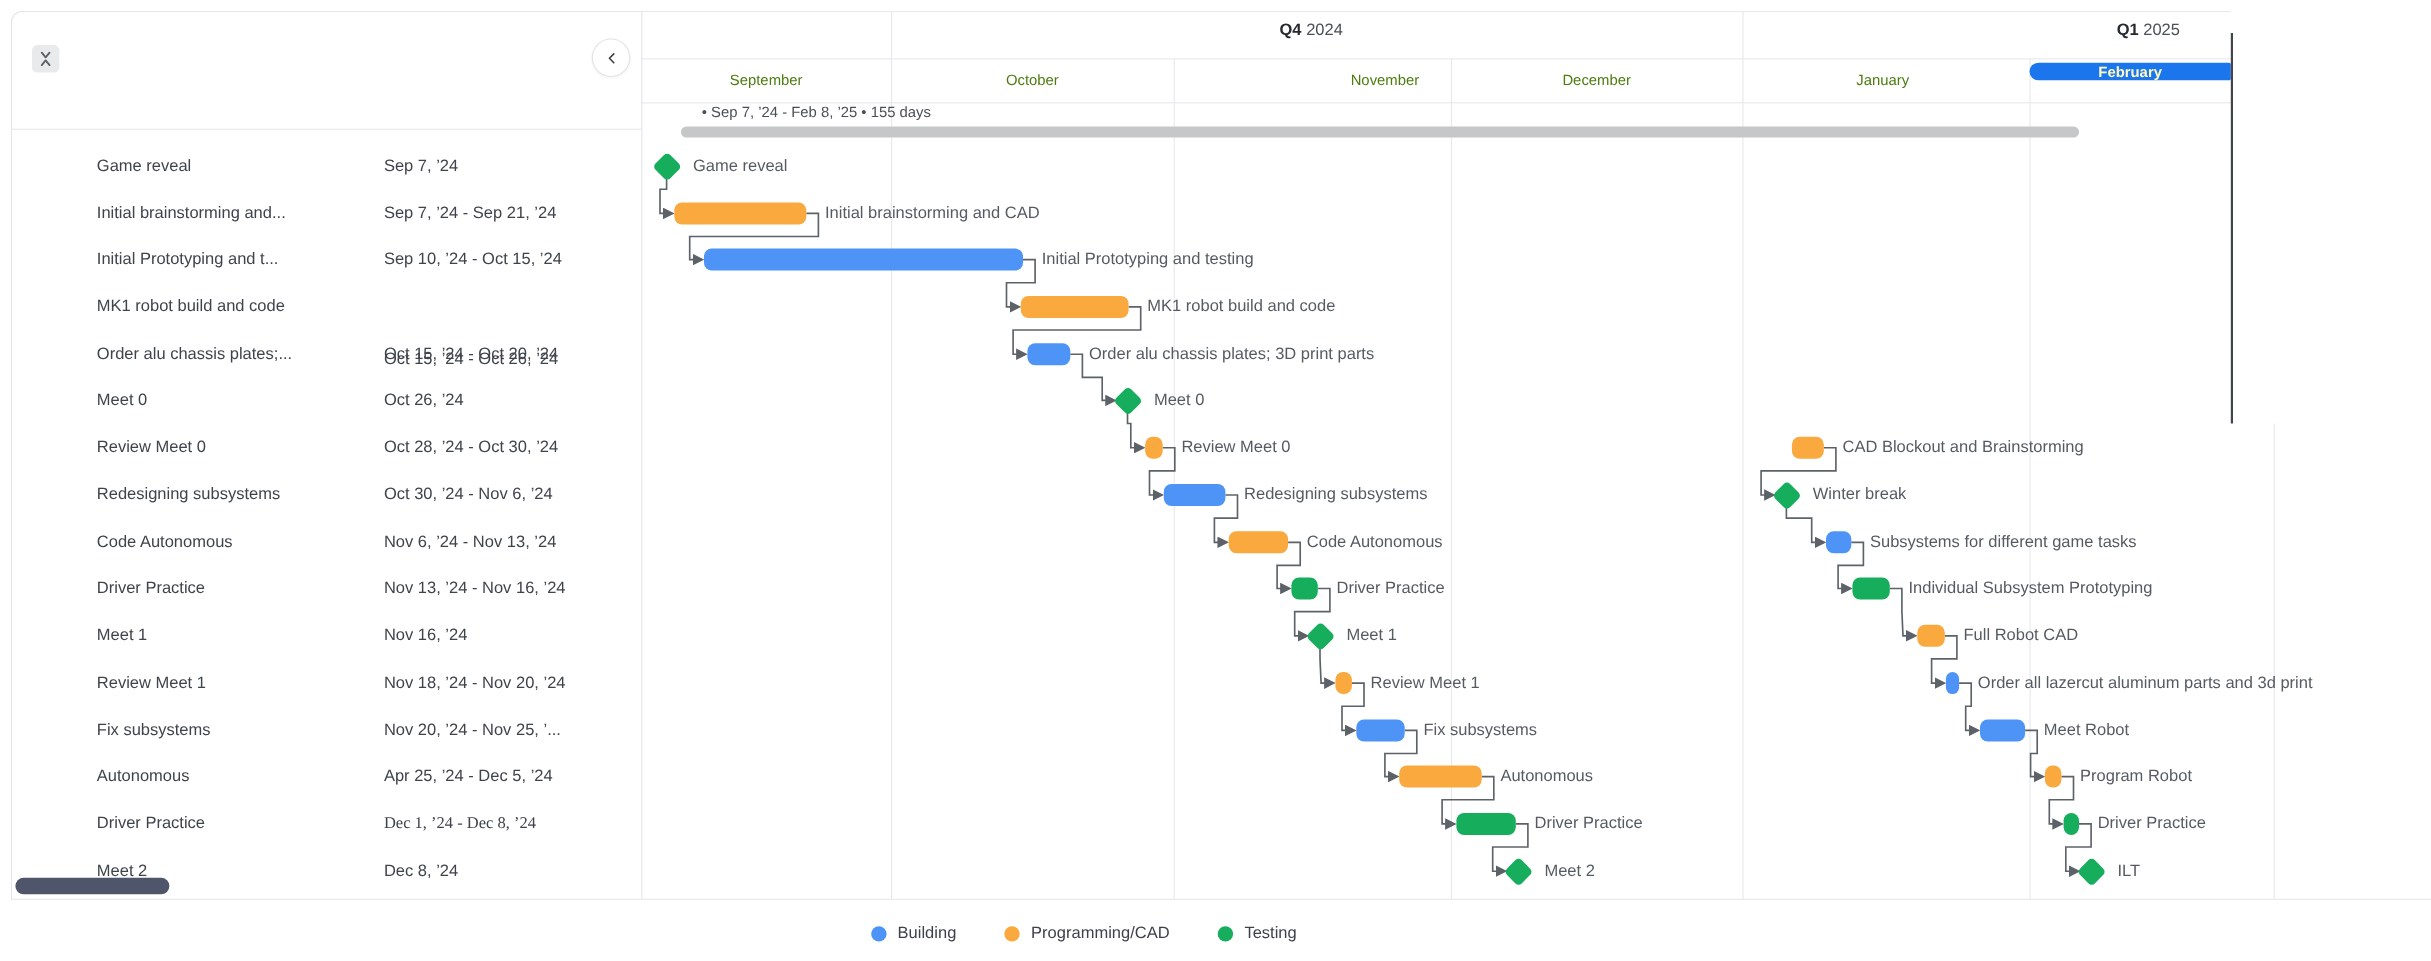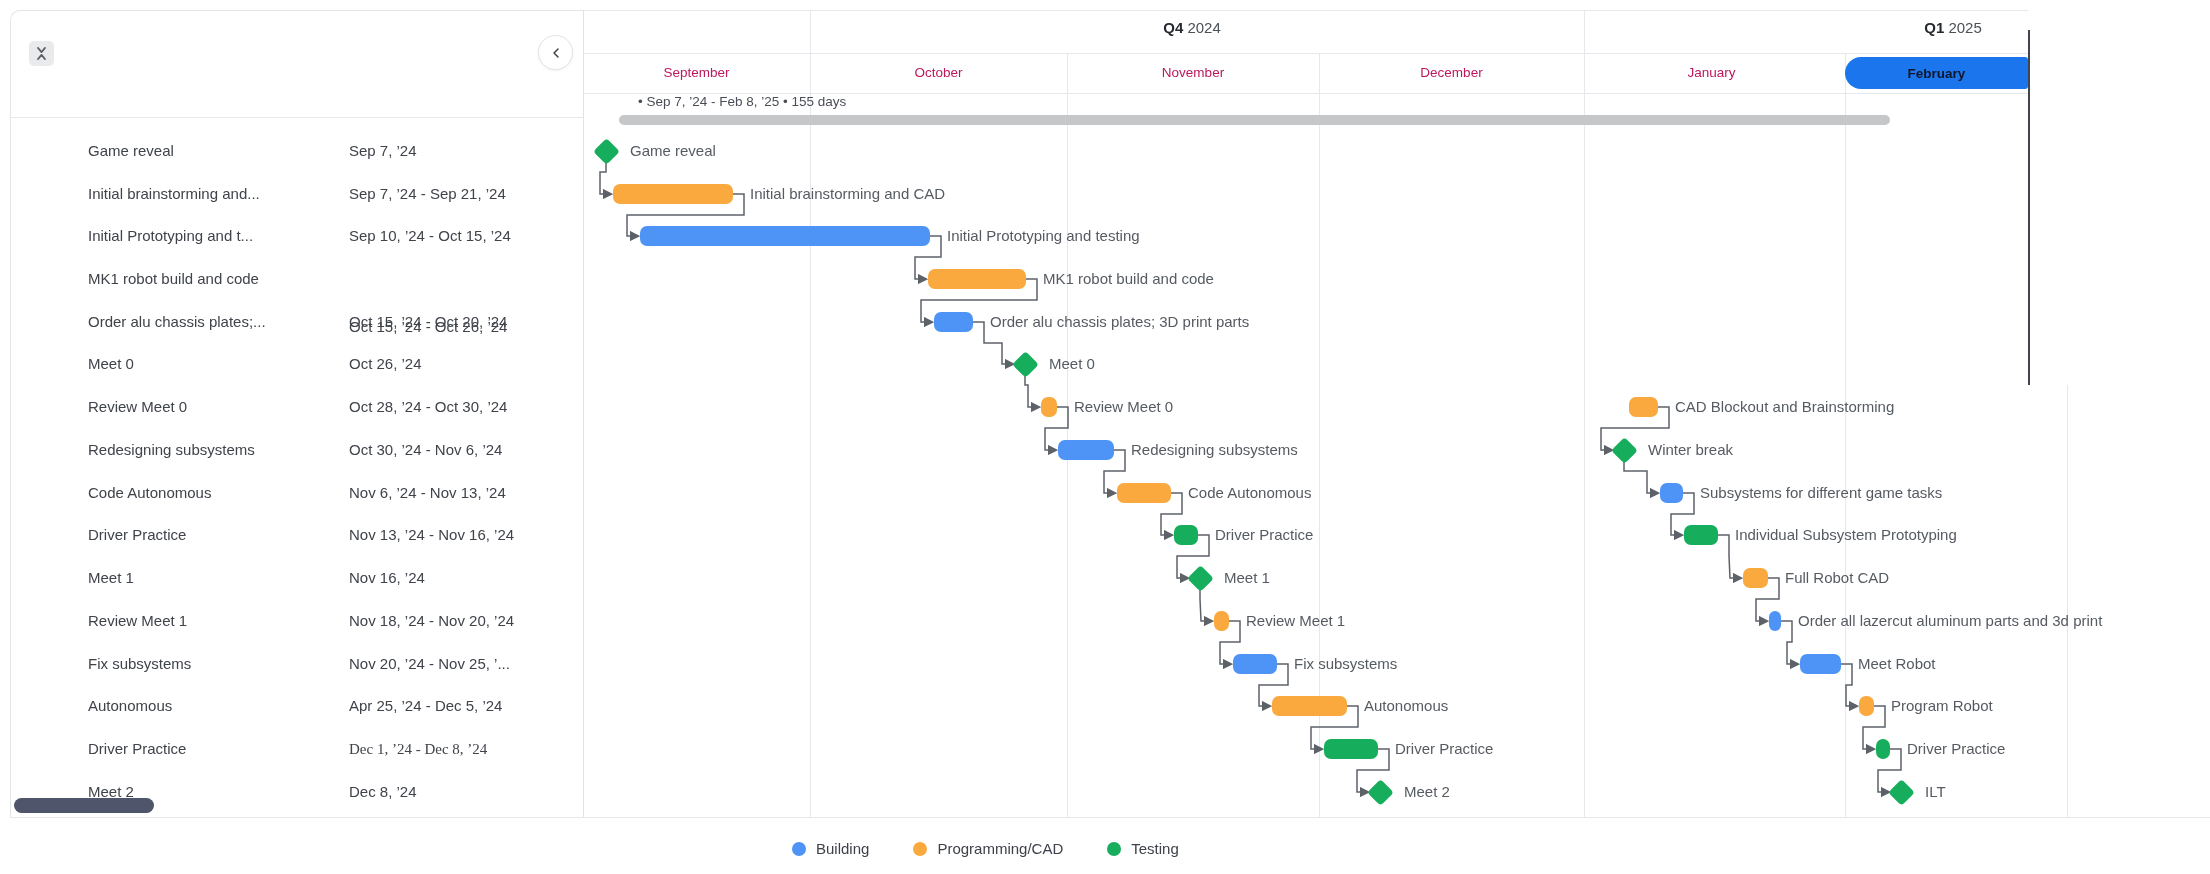--- a/index.html
+++ b/index.html
@@ -20,24 +20,24 @@
     display:flex;align-items:center;justify-content:center;cursor:pointer;z-index:9;}
 
   .table-name{position:absolute;left:78px;width:258px;font-size:15px;color:#3f434a;
     white-space:nowrap;overflow:hidden;line-height:22px;}
   .table-dates{position:absolute;left:339px;width:235px;font-size:15px;color:#3f434a;
     white-space:nowrap;line-height:22px;}
 
   .quarter-label{position:absolute;top:19px;font-size:15px;color:#33373e;white-space:nowrap;transform:translateX(-50%);}
   .quarter-label b{font-weight:bold;color:#26292f;}
   .quarter-label span{color:#4c5057;}
-  .month-label{position:absolute;top:62px;height:22px;line-height:22px;font-size:13.5px;color:#be185d;
+  .month-label{position:absolute;top:62px;height:22px;line-height:22px;font-size:13.5px;color:#4d7c0f;
     text-align:center;transform:translateX(-50%);}
-  .month-pill{position:absolute;top:57px;height:32px;border-radius:16px 3px 3px 16px;
-    display:flex;align-items:center;justify-content:center;color:#0f172a;font-size:13.5px;font-weight:bold;z-index:3;}
+  .month-pill{position:absolute;top:57px;height:16px;border-radius:16px 3px 3px 16px;
+    display:flex;align-items:center;justify-content:center;color:#fef9c3;font-size:13.5px;font-weight:bold;z-index:3;}
 
   .summary-text{position:absolute;left:638px;top:94px;font-size:13.5px;color:#4a4e56;white-space:nowrap;z-index:2;}
   .summary-bar{position:absolute;border-radius:5px;background:#c6c7c9;z-index:2;}
   .today-line{position:absolute;width:2px;background:#42454e;z-index:6;}
 
   .gantt-bar{position:absolute;height:20px;border-radius:7px;z-index:4;}
   .gantt-milestone{position:absolute;width:19px;height:19px;border-radius:4px;transform:rotate(45deg);z-index:4;}
   .gantt-label{position:absolute;height:20px;line-height:20px;font-size:15px;color:#565b62;white-space:nowrap;z-index:4;}
 
   #connector-svg{position:absolute;left:0;top:0;z-index:3;}
@@ -84,21 +84,21 @@
       <div class="vline " style="left: 1845px; top: 53px; height: 764px;"></div>
       <div class="vline " style="left: 810px; top: 10px; height: 43px;"></div>
       <div class="vline " style="left: 1584px; top: 10px; height: 43px;"></div>
       <div class="vline " style="left: 2067px; top: 385px; height: 432px;"></div>
     </div>
   <div id="header-layer">
       <div class="quarter-label" style="left: 1192px;"><b>Q4</b><span> 2024</span></div>
       <div class="quarter-label" style="left: 1953px;"><b>Q1</b><span> 2025</span></div>
       <div class="month-label" style="left: 696.5px;">September</div>
       <div class="month-label" style="left: 938.5px;">October</div>
-      <div class="month-label" style="left: 1193px;">November</div>
+      <div class="month-label" style="left: 1259px;">November</div>
       <div class="month-label" style="left: 1451.5px;">December</div>
       <div class="month-label" style="left: 1711.5px;">January</div>
       <div class="month-pill" style="left: 1845px; width: 183px; background: rgb(27, 118, 238);">February</div>
       <div class="summary-bar" style="left: 619px; width: 1271px; top: 115px; height: 10px; background: rgb(198, 199, 201);"></div>
       <div class="today-line" style="left: 2028px; top: 30px; height: 355px; background: rgb(66, 69, 78);"></div>
     </div>
   <div id="table-layer">
       <div class="" style="position: absolute; left: 10px; top: 140px; width: 573px; height: 22px;">
         <div class="table-name" style="top: 0px;">Game reveal</div>
         <div class="table-dates" style="top: 0px;">Sep 7, ’24</div>

